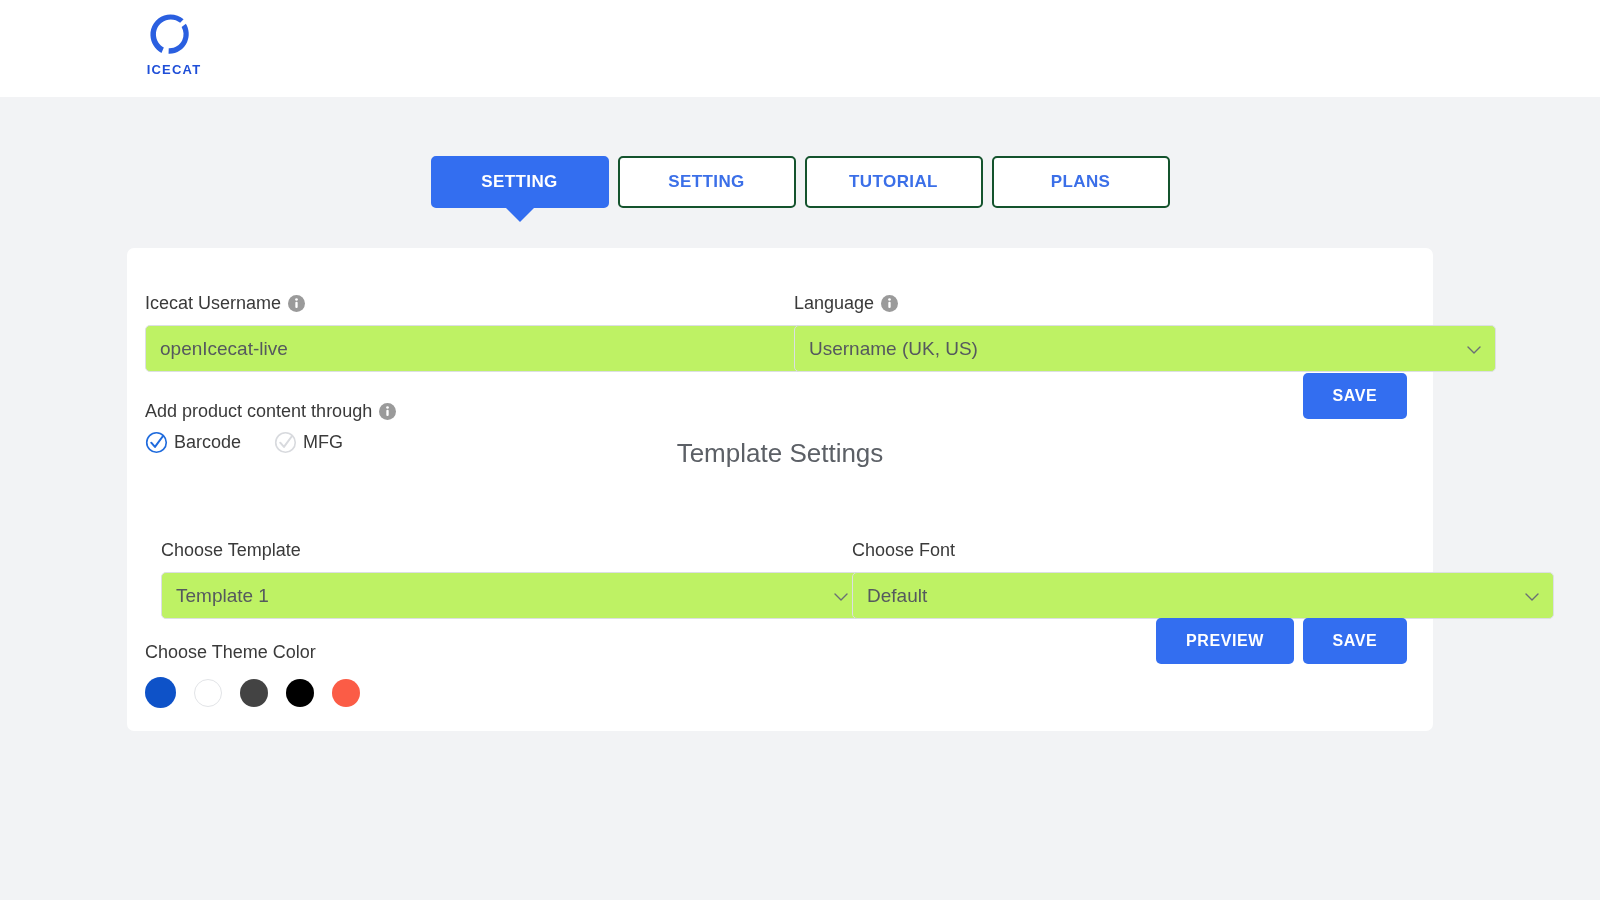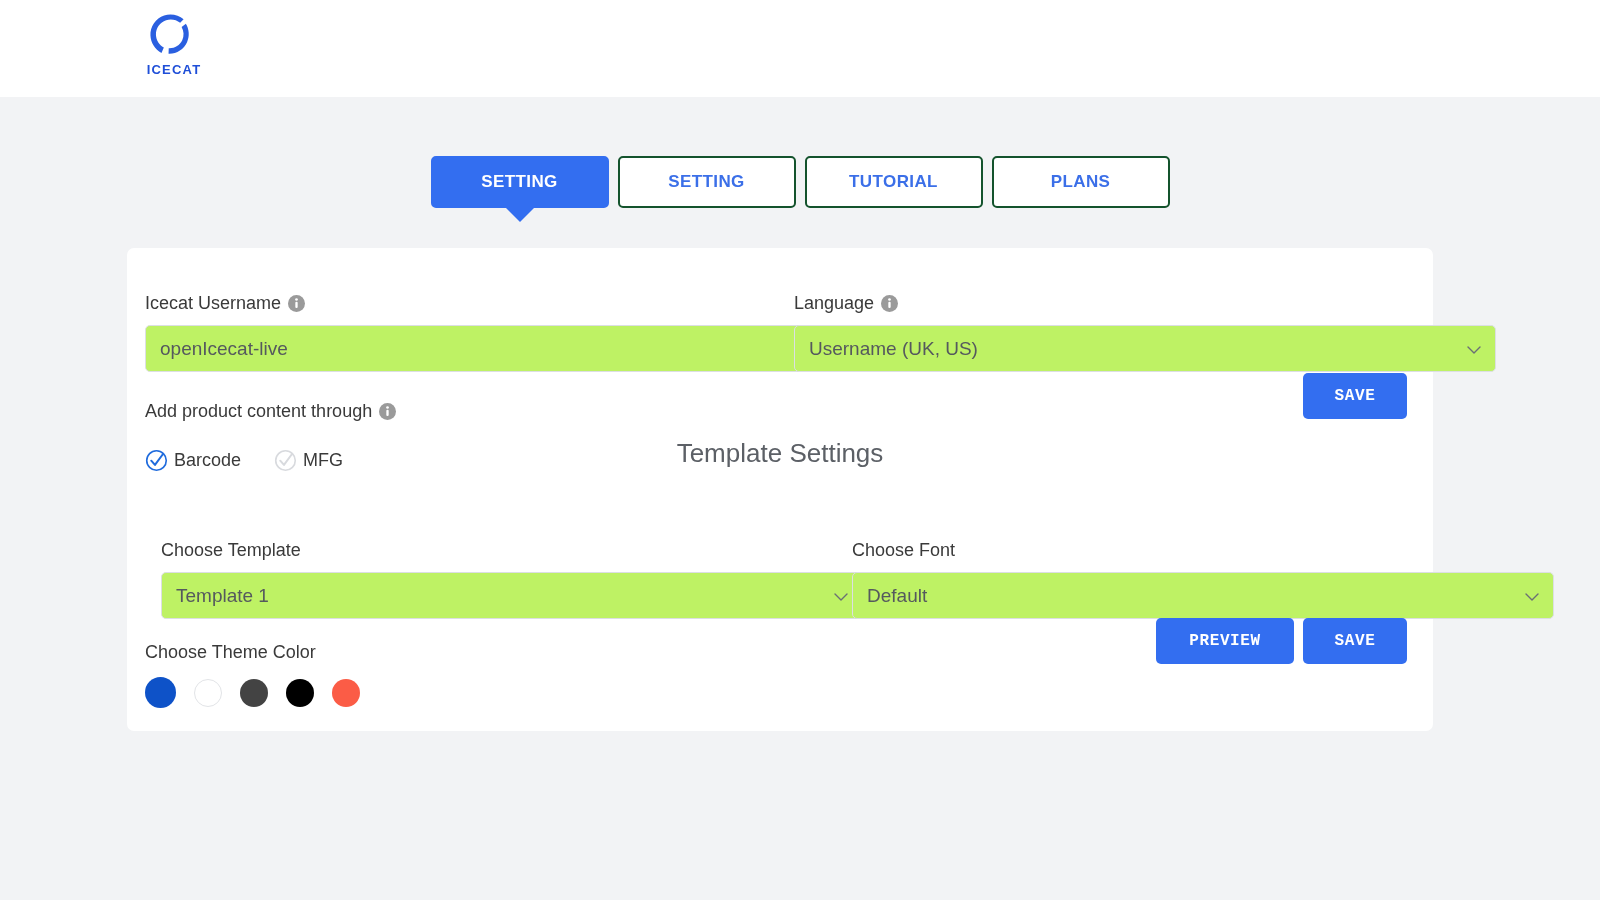--- a/index.html
+++ b/index.html
@@ -165,21 +165,21 @@
 
   
   .section-2 {
     position: absolute;
     left: 18px;
     top: 126px;
   }
   .checks {
     display: flex;
     gap: 33px;
-    margin-top: 27px;
+    margin-top: 9px;
   }
   .check-item {
     display: flex;
     align-items: center;
     gap: 6px;
     font-size: 18px;
     color: #3a3a3a;
     cursor: pointer;
   }
   .check-mark {
@@ -193,21 +193,21 @@
     background: #336ef0;
     color: #ffffff;
     border: none;
     border-radius: 5px;
     font-size: 16px;
     font-weight: bold;
     letter-spacing: 0.6px;
     height: 46px;
     padding: 0 26px;
     cursor: pointer;
-    font-family: Liberation Mono, monospace;
+    font-family: Liberation Sans, sans-serif;
     display: inline-flex;
     align-items: center;
     justify-content: center;
   }
   .save-top {
     position: absolute;
     right: 26px;
     top: 125px;
     min-width: 104px;
   }

